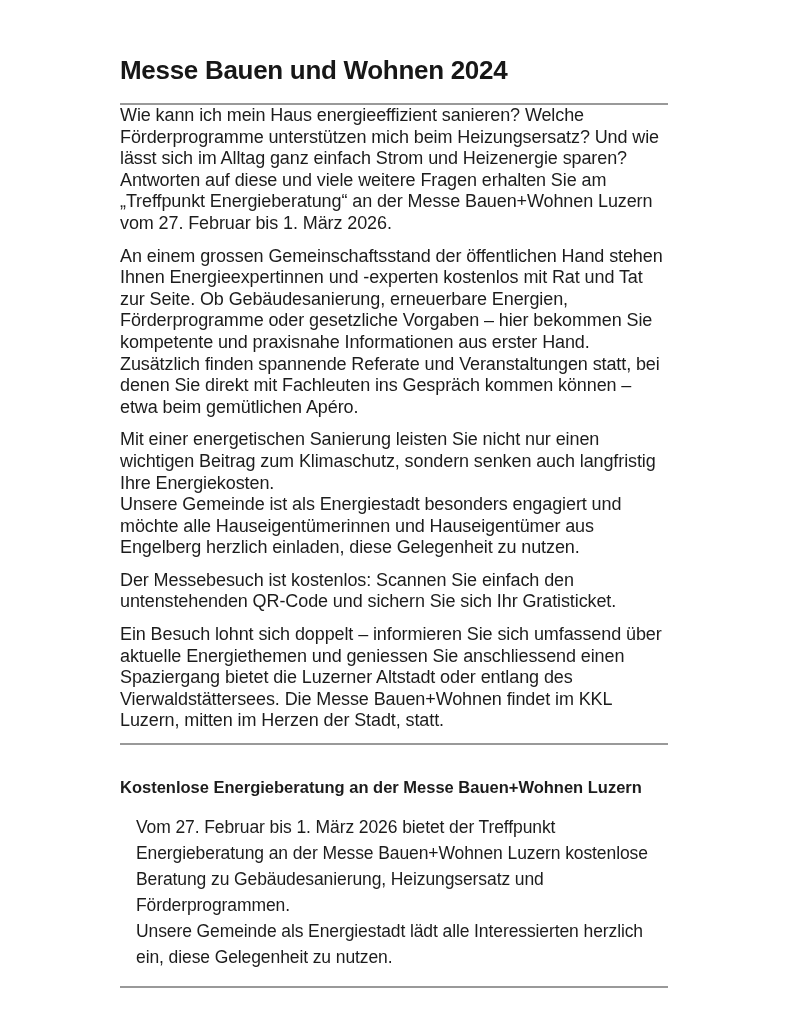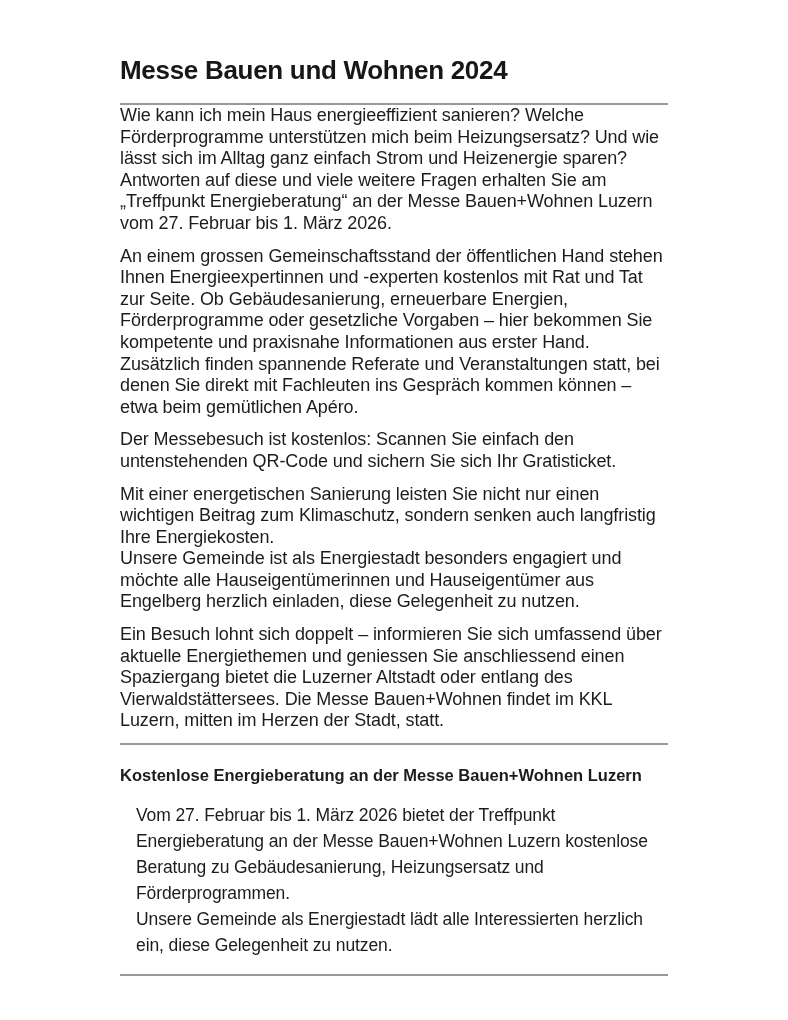--- a/index.html
+++ b/index.html
@@ -23,21 +23,21 @@
   .rule-1{margin-top:18px;}
   .s1-heading{
     font-size:15px;font-weight:bold;line-height:19px;margin:17px 0 11px 0;
   }
   .s1-para{
     font-size:18px;line-height:21.6px;letter-spacing:-0.1px;
     margin:0 0 11px 0;white-space:pre-line;
   }
   .rule-2{margin-top:9px;}
   .s2-heading{
-    font-size:16.5px;font-weight:bold;line-height:21px;margin:20px 0 12px 0;
+    font-size:16.5px;font-weight:bold;line-height:21px;margin:32px 0 12px 0;
   }
   .s2-body{
     font-size:17.5px;line-height:26px;letter-spacing:-0.1px;
     margin:16px;white-space:pre-line;
   }
   .s2-bold{
     font-size:17.5px;line-height:26px;letter-spacing:-0.1px;font-weight:bold;
     margin:0 0 12px 0;white-space:pre-line;
   }
   .rule-3{margin-top:0;}
@@ -48,23 +48,23 @@
 <div class="page">
 
   <h1 class="doc-title">Messe Bauen und Wohnen 2024</h1>
 
   <hr class="rule rule-1">
 
   <div>
     <p class="s1-para">Wie kann ich mein Haus energieeffizient sanieren? Welche Förderprogramme unterstützen mich beim Heizungsersatz? Und wie lässt sich im Alltag ganz einfach Strom und Heizenergie sparen?
 Antworten auf diese und viele weitere Fragen erhalten Sie am „Treffpunkt Energieberatung“ an der Messe Bauen+Wohnen Luzern vom 27. Februar bis 1. März 2026.</p>
     <p class="s1-para">An einem grossen Gemeinschaftsstand der öffentlichen Hand stehen Ihnen Energieexpertinnen und -experten kostenlos mit Rat und Tat zur Seite. Ob Gebäudesanierung, erneuerbare Energien, Förderprogramme oder gesetzliche Vorgaben – hier bekommen Sie kompetente und praxisnahe Informationen aus erster Hand. Zusätzlich finden spannende Referate und Veranstaltungen statt, bei denen Sie direkt mit Fachleuten ins Gespräch kommen können – etwa beim gemütlichen Apéro.</p>
-    <p class="s1-para">Der Messebesuch ist kostenlos: Scannen Sie einfach den untenstehenden QR-Code und sichern Sie sich Ihr Gratisticket.</p>
     <p class="s1-para">Mit einer energetischen Sanierung leisten Sie nicht nur einen wichtigen Beitrag zum Klimaschutz, sondern senken auch langfristig Ihre Energiekosten.
 Unsere Gemeinde ist als Energiestadt besonders engagiert und möchte alle Hauseigentümerinnen und Hauseigentümer aus Engelberg herzlich einladen, diese Gelegenheit zu nutzen.</p>
+    <p class="s1-para">Der Messebesuch ist kostenlos: Scannen Sie einfach den untenstehenden QR-Code und sichern Sie sich Ihr Gratisticket.</p>
     <p class="s1-para">Ein Besuch lohnt sich doppelt – informieren Sie sich umfassend über aktuelle Energiethemen und geniessen Sie anschliessend einen Spaziergang bietet die Luzerner Altstadt oder entlang des Vierwaldstättersees. Die Messe Bauen+Wohnen findet im KKL Luzern, mitten im Herzen der Stadt, statt.</p>
   </div>
 
   <hr class="rule rule-2">
 
   <div>
     <div class="s2-heading">Kostenlose Energieberatung an der Messe Bauen+Wohnen Luzern</div>
     <p class="s2-body">Vom 27. Februar bis 1. März 2026 bietet der Treffpunkt Energieberatung an der Messe Bauen+Wohnen Luzern kostenlose Beratung zu Gebäudesanierung, Heizungsersatz und Förderprogrammen.
 Unsere Gemeinde als Energiestadt lädt alle Interessierten herzlich ein, diese Gelegenheit zu nutzen.</p>
   </div>

